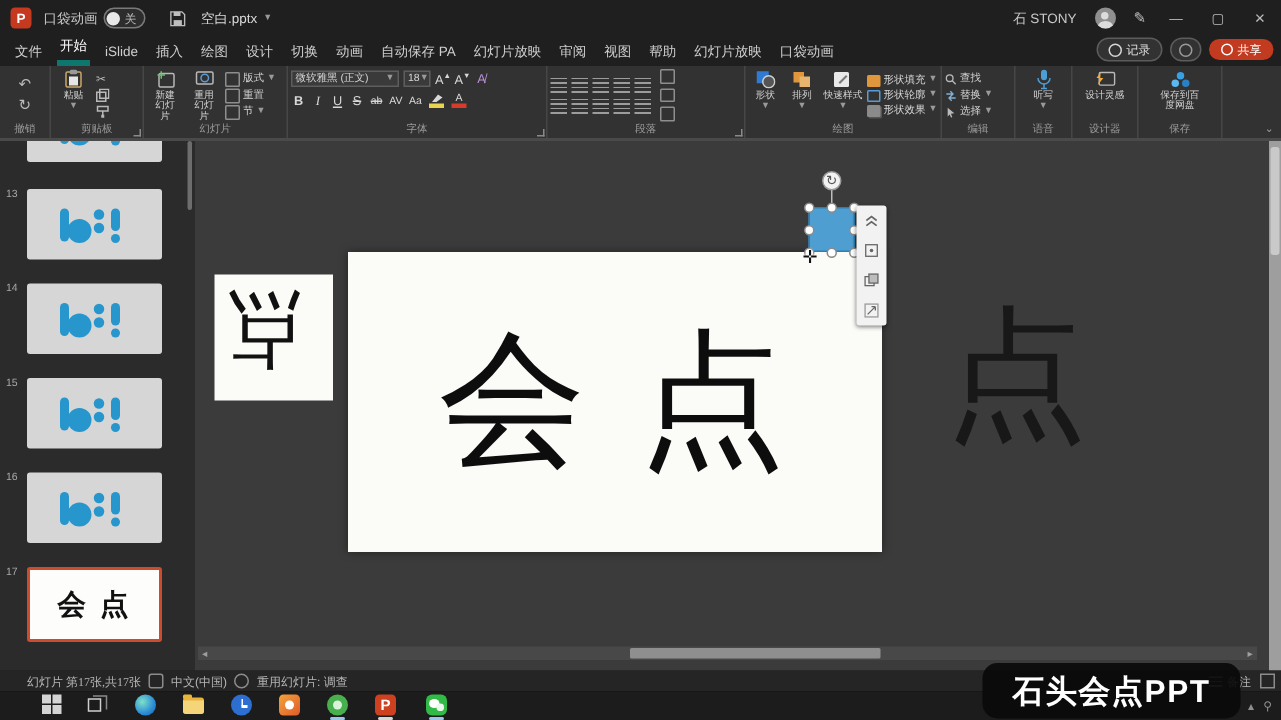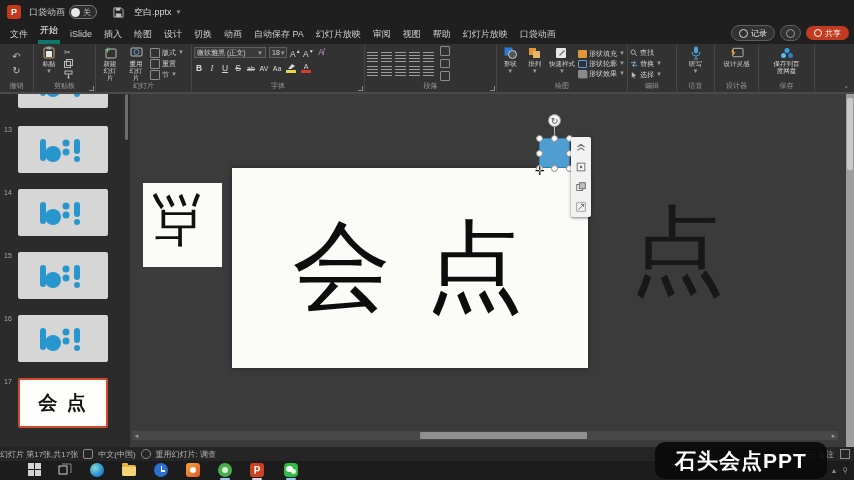--- a/index.html
+++ b/index.html
@@ -127,20 +127,28 @@
     <svg width="11" height="11" viewBox="0 0 12 12">
         <path d="M1 1h8l2 2v8H1z" fill="none" stroke="#bdbdbd"></path>
         <rect x="3" y="7" width="6" height="4" fill="#bdbdbd"></rect>
         <rect x="3" y="1" width="5" height="3" fill="#bdbdbd"></rect>
       </svg>
   </span>
   <div class="doc-title">
     <span>空白.pptx</span>
     <span class="caret">▼</span>
   </div>
+  <div id="tb-right">
+    <span>石 STONY</span>
+    <div class="avatar"></div>
+    <span style="color:#bdbdbd;font-size:10px;">✎</span>
+    <span class="winbtn">—</span>
+    <span class="winbtn">▢</span>
+    <span class="winbtn">✕</span>
+  </div>
 </div>
 
 <div class="abs" id="menurow">
   <div id="tabs">
     <span class="tab">文件</span>
     <span class="tab active">开始</span>
     <span class="tab">iSlide</span>
     <span class="tab">插入</span>
     <span class="tab">绘图</span>
     <span class="tab">设计</span>
@@ -558,21 +566,21 @@
     <div id="hthumb"></div>
     <span class="arrow" style="position:absolute;right:0;">▸</span>
   </div>
 </div>
 
 <div class="abs" id="vscroll">
   <div id="vthumb"></div>
 </div>
 
 <div class="abs" id="statusbar">
-  <span style="margin-left:0;">幻灯片 第17张,共17张</span>
+  <span style="margin-left:18px;font-family:Liberation Serif, serif;">幻灯片 第17张,共17张</span>
   <span class="sb-ic"></span>
   <span>中文(中国)</span>
   <span class="sb-person"></span>
   <span>重用幻灯片: 调查</span>
   <div id="sb-right">
     <div class="notes">
       <span class="bars"></span>
       <span>备注</span>
     </div>
     <span class="fit-ic"></span>

